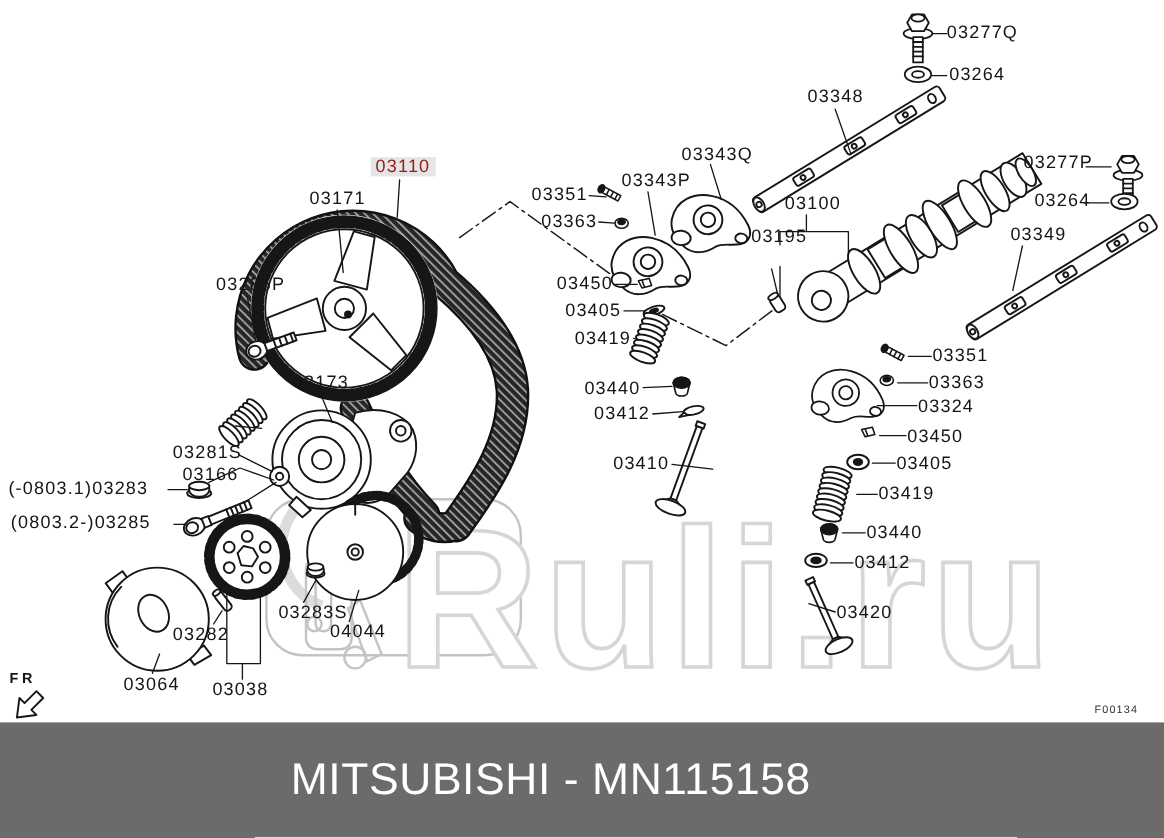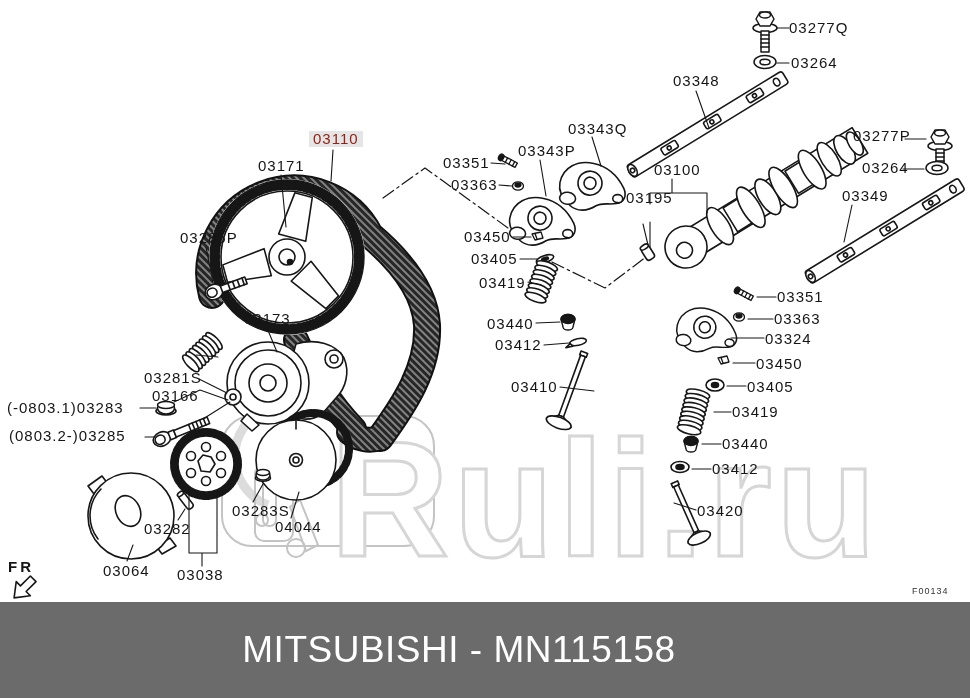--- a/index.html
+++ b/index.html
@@ -2,21 +2,21 @@
 <html><head>
 <meta charset="utf-8">
 <style>
   html,body{margin:0;padding:0;background:#e8e8e8;}
   .stage{position:relative;width:970px;height:698px;background:#ffffff;overflow:hidden;
          font-family:"Liberation Sans",sans-serif;}
   .art{position:absolute;left:0;top:0;}
   .lbl{position:absolute;font-size:15px;line-height:16px;letter-spacing:1px;color:#151515;
        white-space:nowrap;font-family:"Liberation Sans",sans-serif;}
   .lbl.hl{background:#e5e5e5;color:#8f2318;padding:0 4px;}
-  .fr{position:absolute;left:8px;top:558px;font-size:15px;font-weight:bold;letter-spacing:3px;color:#151515;}
+  .fr{position:absolute;left:8px;top:558px;font-size:12px;font-weight:bold;letter-spacing:3px;color:#151515;}
   .figcode{position:absolute;left:912px;top:586px;font-size:9px;letter-spacing:1px;color:#333;}
   .footer{position:absolute;left:0;top:602px;width:970px;height:96px;background:#6b6b6b;
           display:flex;align-items:center;justify-content:center;gap:62px;padding-right:52px;box-sizing:border-box;}
   .footer span{color:#ffffff;font-size:37px;letter-spacing:0.5px;white-space:nowrap;}
 </style>
 </head>
 <body>
 
 <div class="stage">
 

